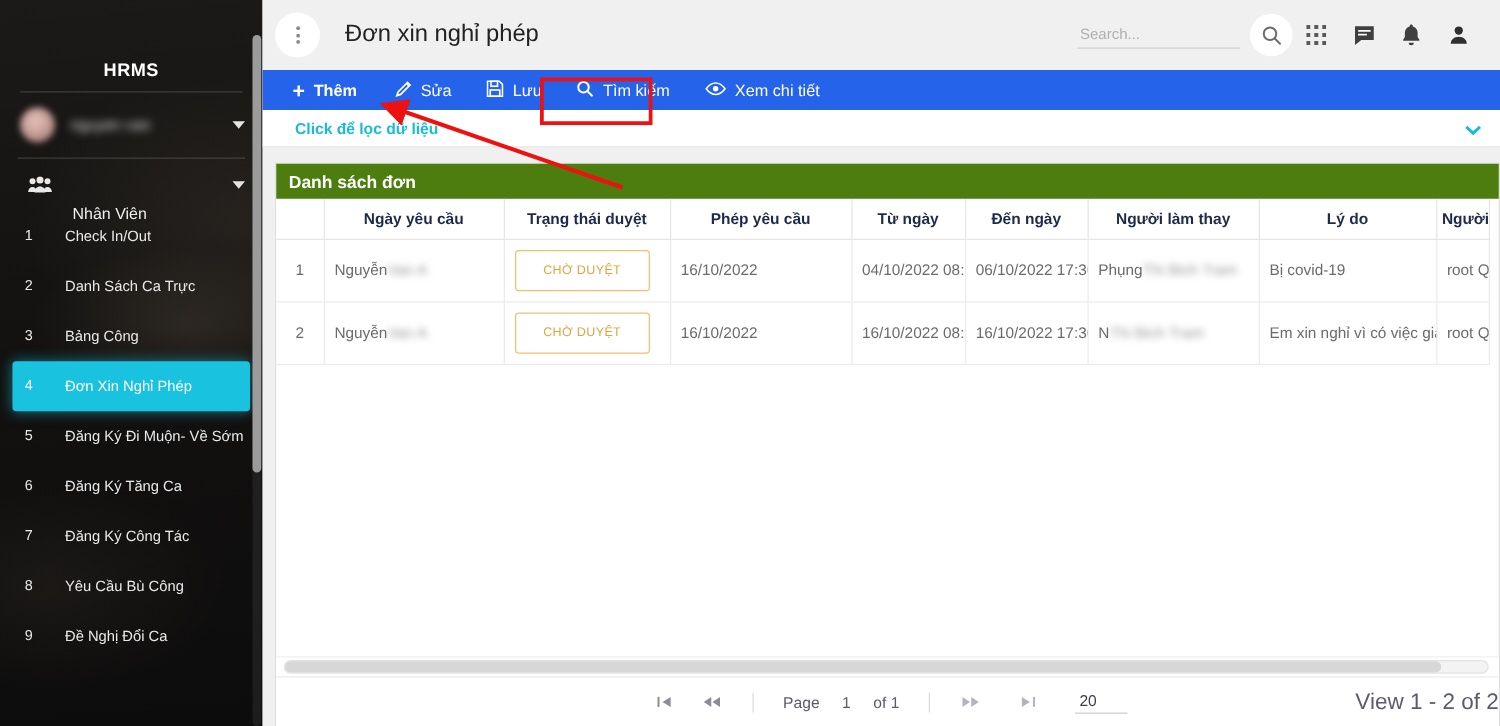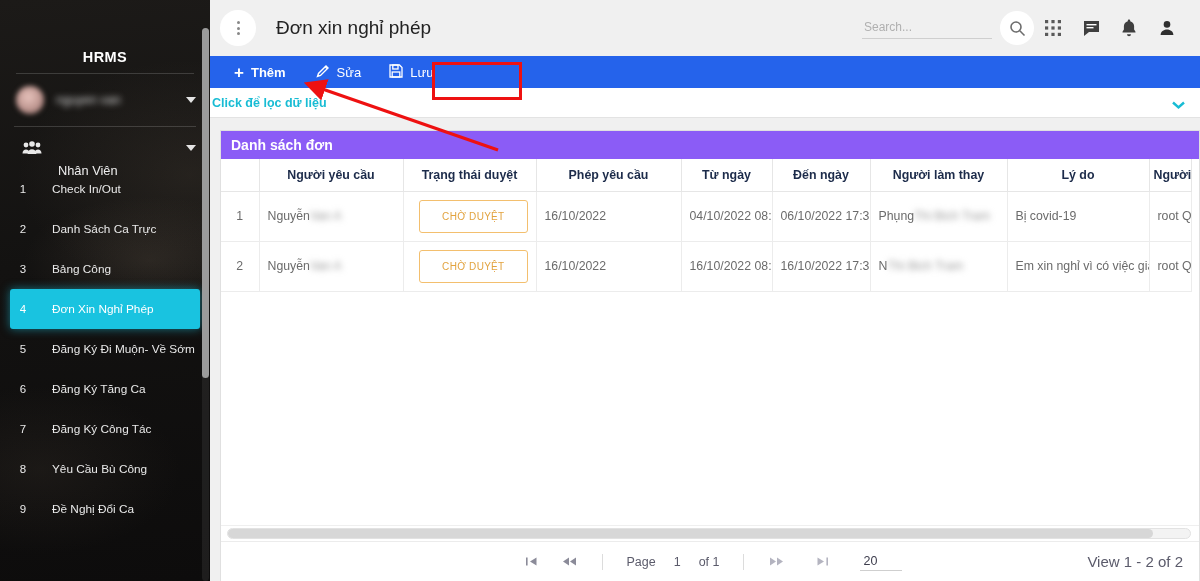--- a/index.html
+++ b/index.html
@@ -187,42 +187,42 @@
     white-space: nowrap;
   }
   .tb-item.primary { font-weight: bold; padding-left: 10px; padding-right: 16px; }
   .tb-plus { font-size: 17px; line-height: 1; font-weight: bold; }
 
   .filter-bar {
     position: relative;
     height: 30px;
     background: #ffffff;
     display: flex; align-items: center;
-    padding: 0 14px 0 2px;
+    padding: 0 14px 0 26px;
     border-bottom: 1px solid #e3e3e3;
   }
   .filter-label {
     color: #18bcd4;
     font-size: 12.5px;
     font-weight: bold;
   }
   .filter-chev { position: absolute; right: 14px; top: 8px; }
 
   
   .panel {
     position: absolute;
     left: 10px; right: 0px; top: 130px; bottom: 0;
     background: #ffffff;
     display: flex; flex-direction: column;
     border: 1px solid #e0e0e0;
     border-bottom: none;
   }
   .panel-head {
     height: 28px;
-    background: #8b5cf6;
+    background: #4d7c0f;
     color: #ffffff;
     font-size: 14px; font-weight: bold;
     display: flex; align-items: center;
     padding-left: 10px;
   }
   .tbl-wrap { flex: 1 1 auto; position: relative; overflow: hidden; }
   table.grid { border-collapse: collapse; table-layout: fixed; width: 970px; }
   table.grid th {
     height: 32px;
     font-size: 12.4px;
@@ -239,21 +239,21 @@
     height: 50px;
     font-size: 12.3px;
     color: #6b6b6b;
     border-right: 1px solid #ececec;
     border-bottom: 1px solid #ececec;
     padding: 0 8px;
     overflow: hidden; white-space: nowrap;
     vertical-align: middle;
   }
   td.c-idx { text-align: center; color: #8a8a8a; font-size: 12.5px; padding: 0; }
-  td.c-status { text-align: right; padding: 0 6px; }
+  td.c-status { text-align: left; padding: 0 6px; }
   .badge {
     display: inline-block;
     border: 1px solid #f3bf6e;
     border-radius: 3px;
     color: #e2a33f;
     font-size: 10px;
     letter-spacing: 0.3px;
     padding: 10px 22px;
     background: #fff;
     white-space: nowrap;
@@ -303,22 +303,22 @@
   .pg-size {
     width: 42px; border: none; outline: none;
     border-bottom: 1px solid #cfcfcf;
     background: transparent;
     font-family: "Liberation Sans", sans-serif;
     font-size: 12.5px; color: #3d3d4d;
     padding: 2px 0 2px 4px;
     margin-left: 12px;
   }
   .pager-right {
-    position: absolute; right: 16px;
-    font-size: 15px; color: #5b5b6b; white-space: nowrap;
+    position: absolute; right: 0;
+    font-size: 18px; color: #5b5b6b; white-space: nowrap;
   }
 
   
   .anno-box {
     position: absolute;
     left: 222px; top: 62px;
     width: 90px; height: 38px;
     border: 3px solid #ee1111;
     pointer-events: none;
   }
@@ -470,20 +470,38 @@
       </div>
       <div class="tb-item">
         <span>
           <svg width="14" height="14" viewBox="0 0 14 14" fill="none" stroke="#ffffff" stroke-width="1.3">
             <path d="M1 1h9.5L13 3.5V13H1z"></path>
               <rect x="3.8" y="1" width="5.2" height="4"></rect>
               <rect x="3.2" y="8" width="7.6" height="5"></rect>
           </svg>
         </span>
         <span>Lưu</span>
+      </div>
+      <div class="tb-item">
+        <span>
+          <svg width="14" height="14" viewBox="0 0 14 14" fill="none" stroke="#ffffff" stroke-width="1.6">
+            <circle cx="5.8" cy="5.8" r="4.2"></circle>
+              <path d="M8.9 8.9L13 13"></path>
+          </svg>
+        </span>
+        <span>Tìm kiếm</span>
+      </div>
+      <div class="tb-item">
+        <span>
+          <svg width="17" height="12" viewBox="0 0 17 12" fill="none" stroke="#ffffff" stroke-width="1.3">
+            <path d="M1 6c2.3-3.2 4.8-4.6 7.5-4.6S13.7 2.8 16 6c-2.3 3.2-4.8 4.6-7.5 4.6S3.3 9.2 1 6z"></path>
+            <circle cx="8.5" cy="6" r="2.2" fill="#ffffff" stroke="none"></circle>
+          </svg>
+        </span>
+        <span>Xem chi tiết</span>
       </div>
     </div>
 
     <div class="filter-bar">
       <span class="filter-label">Click để lọc dữ liệu</span>
       <span class="filter-chev">
         <svg width="15" height="10" viewBox="0 0 15 10" fill="none" stroke="#18bcd4" stroke-width="2.4">
           <path d="M2 2.5l5.5 5 5.5-5"></path>
         </svg>
       </span>
@@ -501,21 +519,21 @@
               <col style="width:145px">
             <col style="width:91px">
               <col style="width:98px">
               <col style="width:137px">
               <col style="width:142px">
               <col style="width:42px">
           </colgroup>
           <thead>
               <tr id="hdr-row">
                 <th></th>
-                <th>Người yêu cầu</th>
+                <th>Ngày yêu cầu</th>
                 <th>Trạng thái duyệt</th>
                 <th>Phép yêu cầu</th>
                 <th>Từ ngày</th>
                 <th>Đến ngày</th>
                 <th>Người làm thay</th>
                 <th>Lý do</th>
                 <th>Người</th>
               </tr>
             </thead>
           <tbody id="body-rows">

